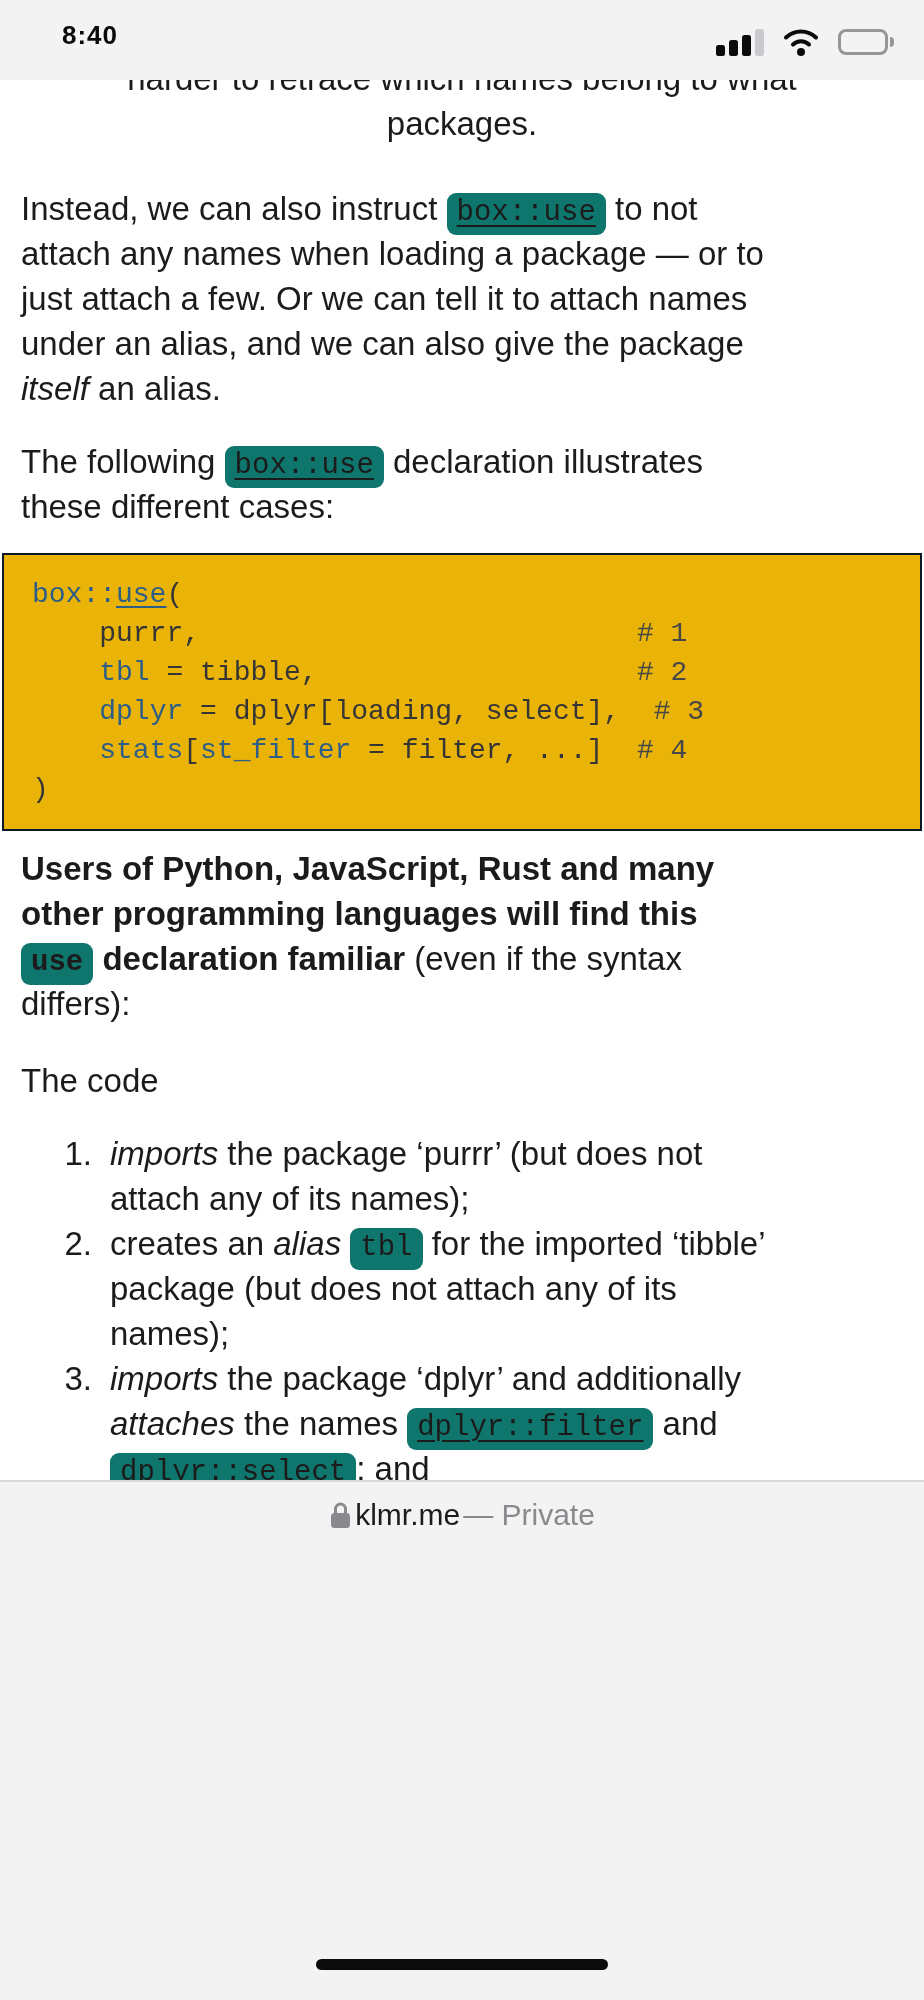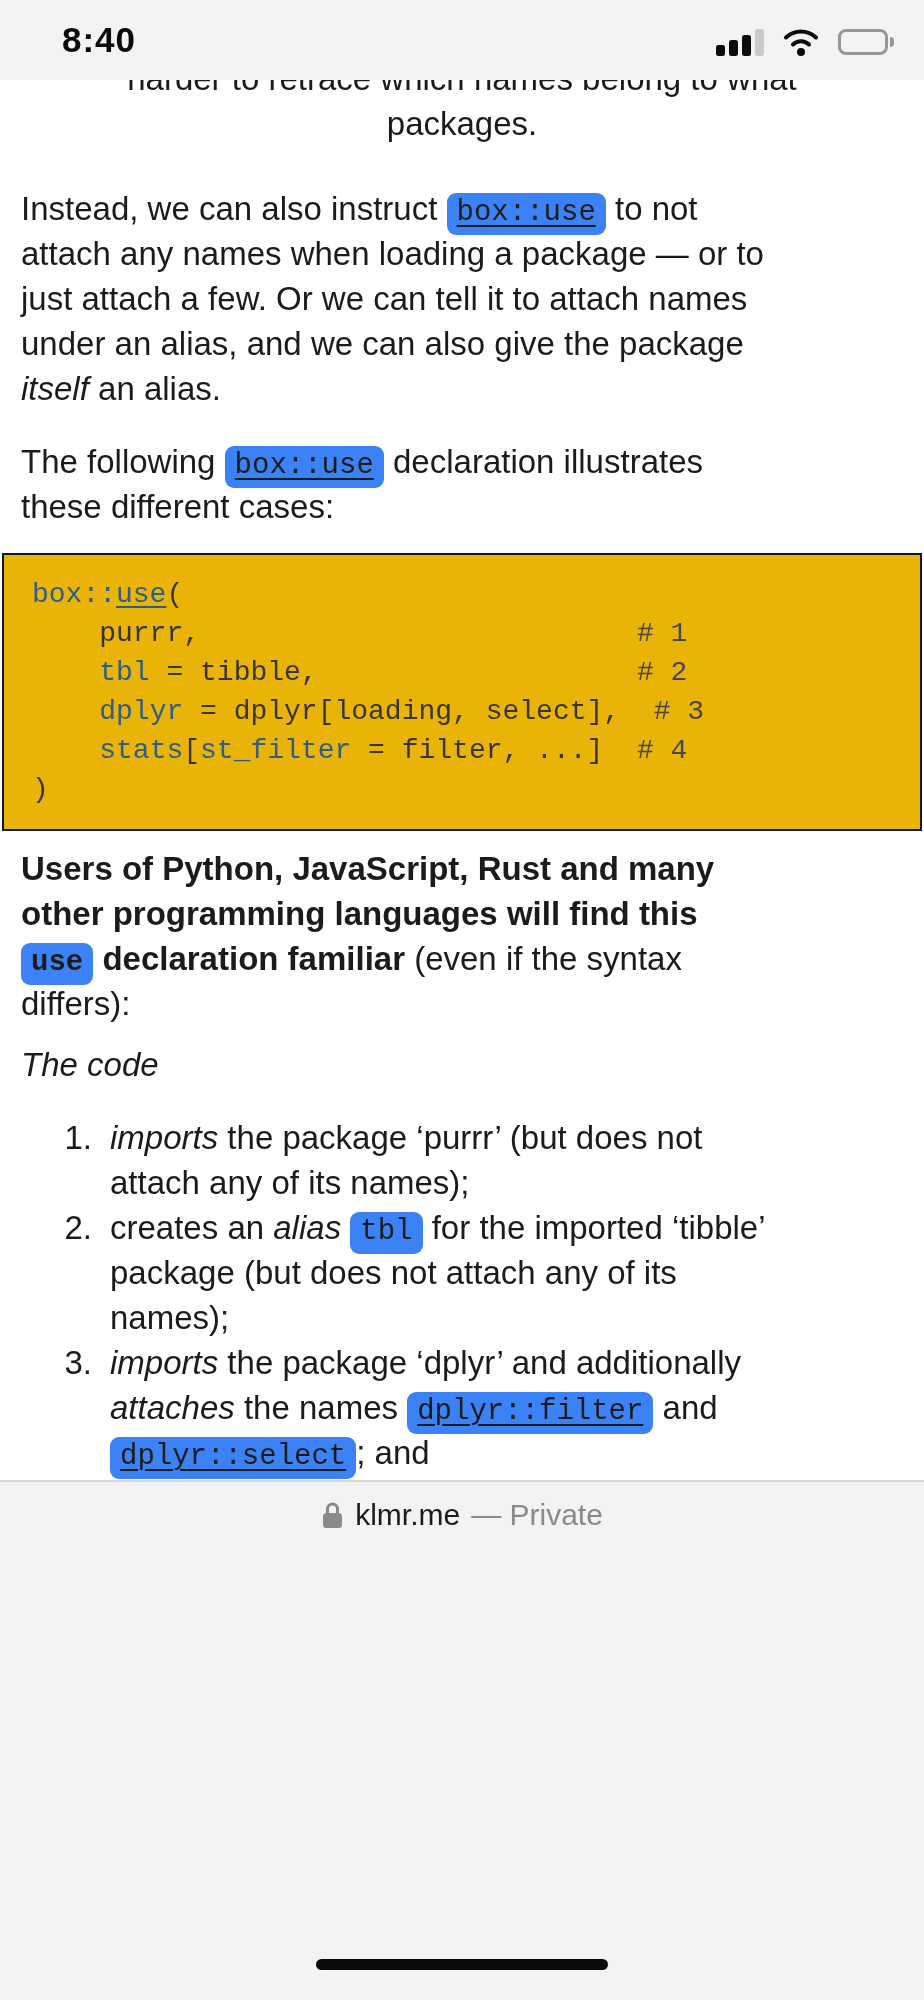--- a/index.html
+++ b/index.html
@@ -12,21 +12,21 @@
     color:#1b1b1b;
     margin:0 auto;
   }
   
   .status{
     position:absolute;top:0;left:0;right:0;height:80px;
     background:#f3f3f4;z-index:5;
   }
   .status .time{
     position:absolute;left:62px;top:20px;
-    font-size:35px;font-weight:700;color:#0a0a0a;letter-spacing:1px;
+    font-size:26px;font-weight:700;color:#0a0a0a;letter-spacing:1px;
   }
   .status .icons{
     position:absolute;right:30px;top:26px;
     display:flex;align-items:center;gap:16px;height:32px;
   }
   .sig{display:flex;align-items:flex-end;gap:4px;height:28px;}
   .sig i{display:block;width:9px;border-radius:2.5px;background:#0b0b0b;}
   .sig i:nth-child(1){height:11px}
   .sig i:nth-child(2){height:16px}
   .sig i:nth-child(3){height:21px}
@@ -45,31 +45,31 @@
     overflow:hidden;
     padding:0 21px;
     font-size:33px;
   }
   .tline{height:45px;line-height:45px;white-space:pre;}
   .seg-i{font-style:italic}
   .seg-b{font-weight:700}
   .seg-c,.seg-cu,.seg-bc{
     font-family:"Liberation Mono",monospace;
     font-size:29px;
-    background:#3b82f6;
+    background:#0f766e;
     border-radius:9px;
     padding:3px 10px 6px;
   }
   .seg-cu{text-decoration:underline;text-decoration-thickness:2px;text-underline-offset:5px;}
   .seg-bc{font-weight:700;}
   .para-clip{margin:-24px 0 0 0;text-align:center;}
   .para1{margin-top:40px;}
   .para2{margin-top:28px;}
   .para3{margin-top:15px;}
-  .para4{margin-top:16px;font-style:italic;}
+  .para4{margin-top:32px;}
   
   .code{
     margin:24px -19px 0 -19px;
     background:#eab308;
     border:2px solid #0f172a;
     padding:20px 0 20px 28px;
   }
   .code .tline{
     height:39px;line-height:39px;
     font-family:"Liberation Mono",monospace;
@@ -87,21 +87,21 @@
     text-align:right;height:45px;line-height:45px;
   }
   
   .bottombar{
     position:absolute;top:1480px;left:0;right:0;height:520px;
     background:#f3f3f4;border-top:2px solid #d9d9db;z-index:6;
     box-sizing:border-box;
   }
   .urlrow{
     margin-top:16px;display:flex;justify-content:center;align-items:center;
-    gap:11px;font-size:30px;
+    gap:3px;font-size:30px;
   }
   .urlrow .domain{color:#1c1c1e;font-weight:400;}
   .urlrow .privacy{color:#8a8a8e;}
   .home-indicator{
     position:absolute;left:50%;transform:translateX(-50%);
     bottom:30px;width:292px;height:11px;border-radius:6px;background:#0b0b0b;
   }
 </style>
 </head>
 <body>

